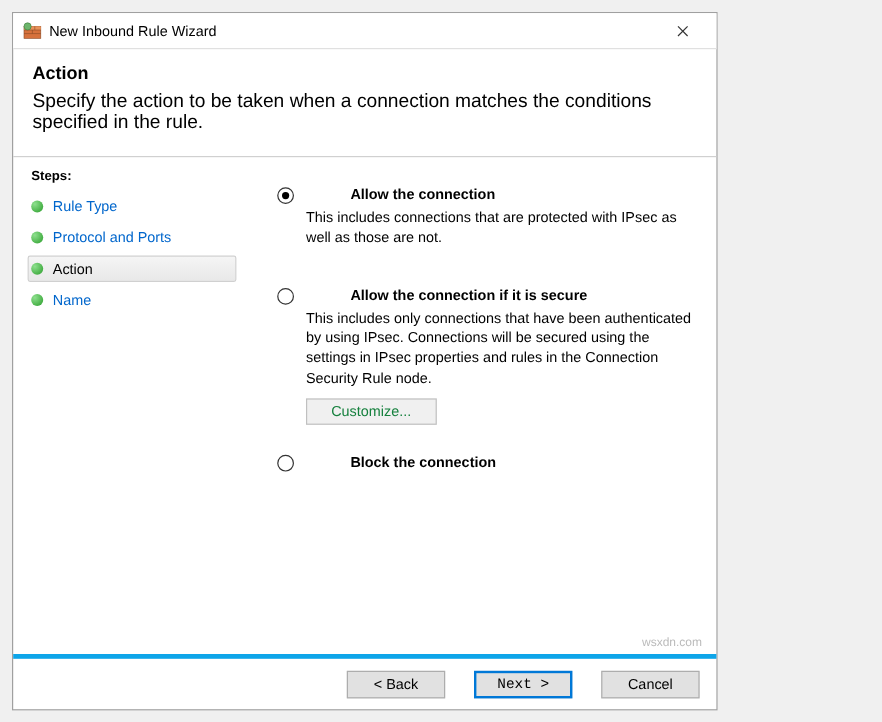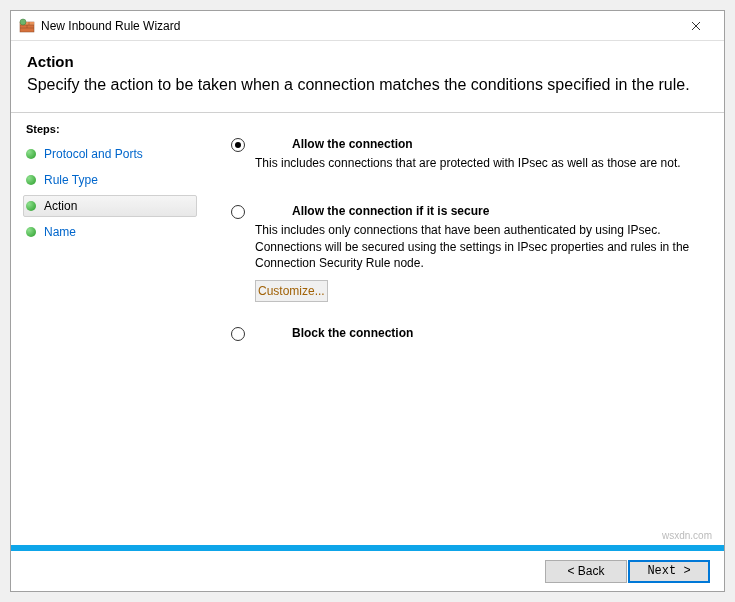--- a/index.html
+++ b/index.html
@@ -3,21 +3,21 @@
   <meta charset="utf-8">
   <style>
     * { margin: 0; padding: 0; box-sizing: border-box; }
     body {
       font-family: 'Segoe UI', Tahoma, sans-serif;
       font-size: 12px;
       background: #f0f0f0;
       padding: 10px;
     }
     .window {
-      width: 715px;
+      width: 588px;
       height: 582px;
       background: #ffffff;
       border: 1px solid #a0a0a0;
       display: flex;
       flex-direction: column;
       position: relative;
     }
     .titlebar {
       height: 30px;
       background: #ffffff;
@@ -145,35 +145,35 @@
       margin-bottom: 4px;
       margin-left: 37px;
     }
     .option-desc {
       font-size: 12px;
       color: #000;
       line-height: 1.4;
       margin-bottom: 8px;
     }
     .customize-btn {
-      padding: 3px 2px;
+      padding: 3px 20px;
       font-size: 12px;
       background: #f0f0f0;
       border: 1px solid #c0c0c0;
-      color: #a16207;
+      color: #15803d;
       cursor: default;
     }
     .footer {
       height: 46px;
-      border-top: 6px solid #0ea5e9;
+      border-top: 4px solid #0ea5e9;
       display: flex;
       justify-content: flex-end;
       align-items: center;
       padding: 0 14px;
-      gap: 1px;
+      gap: 24px;
     }
     .wiz-btn {
       width: 82px;
       height: 23px;
       font-size: 12px;
       background: #e1e1e1;
       border: 1px solid #adadad;
       cursor: pointer;
       display: flex;
       align-items: center;
@@ -223,25 +223,25 @@
     <div class="header-desc">Specify the action to be taken when a connection matches the conditions specified in the rule.</div>
   </div>
 
   <div class="content">
 
     <div class="sidebar">
       <div class="steps-heading">Steps:</div>
 
       <div class="step-item">
         <span class="step-bullet"></span>
+        <span class="step-label">Rule Type</span>
+      </div>
+      <div class="step-item">
+        <span class="step-bullet"></span>
         <span class="step-label">Protocol and Ports</span>
-      </div>
-      <div class="step-item">
-        <span class="step-bullet"></span>
-        <span class="step-label">Rule Type</span>
       </div>
       <div class="step-item current">
         <span class="step-bullet"></span>
         <span class="step-label">Action</span>
       </div>
       <div class="step-item">
         <span class="step-bullet"></span>
         <span class="step-label">Name</span>
       </div>
     </div>
@@ -271,16 +271,17 @@
           <div class="option-title">Block the connection</div>
         </div>
       </div>
 
     </div>
   </div>
 
   <div class="footer">
     <button class="wiz-btn">&lt; Back</button>
     <button class="wiz-btn primary">Next &gt;</button>
+    <button class="wiz-btn">Cancel</button>
   </div>
 
   <div class="watermark">wsxdn.com</div>
 </div>
 
 </body></html>

